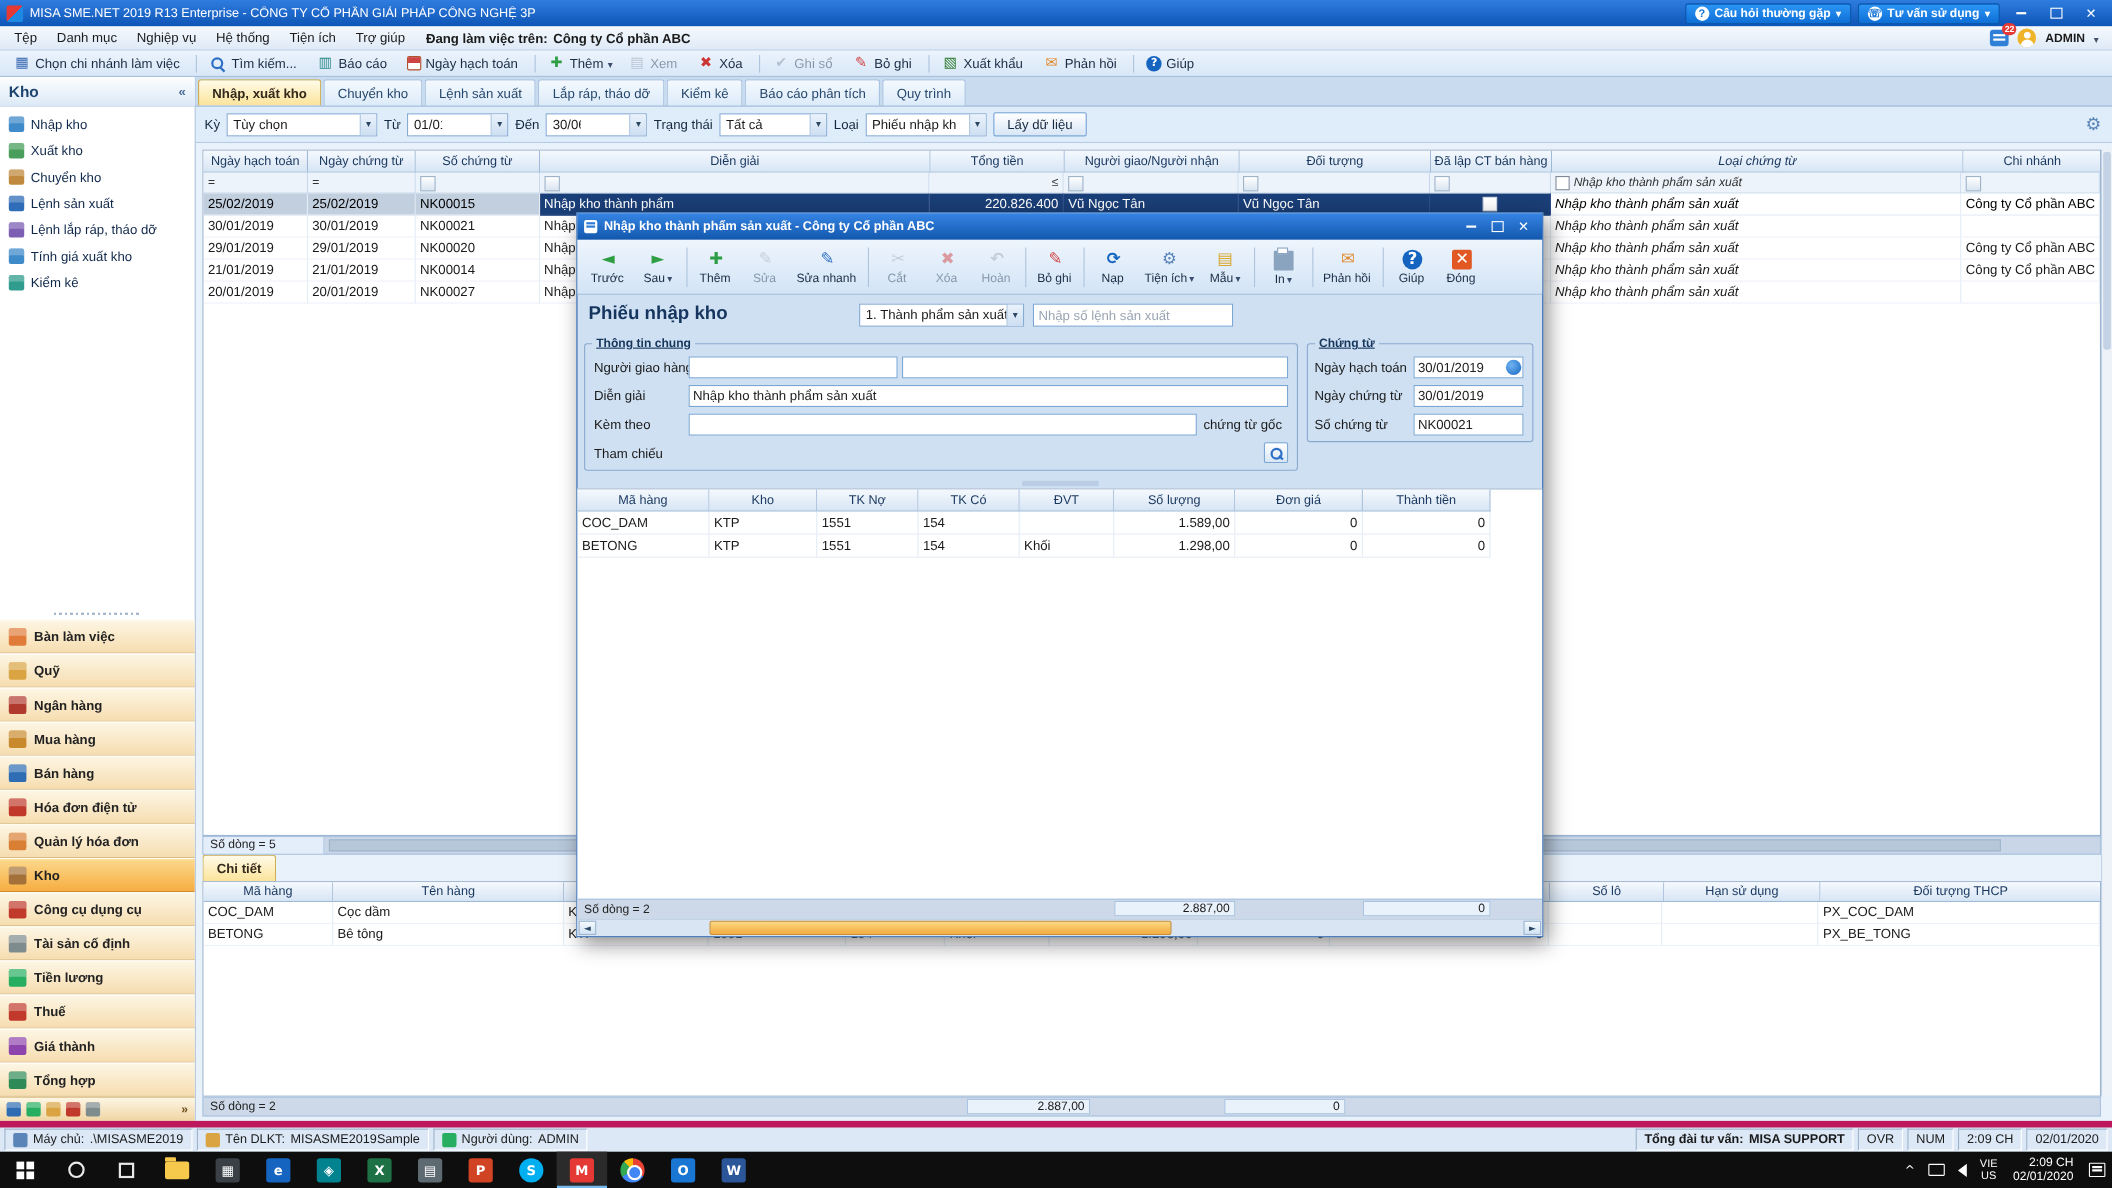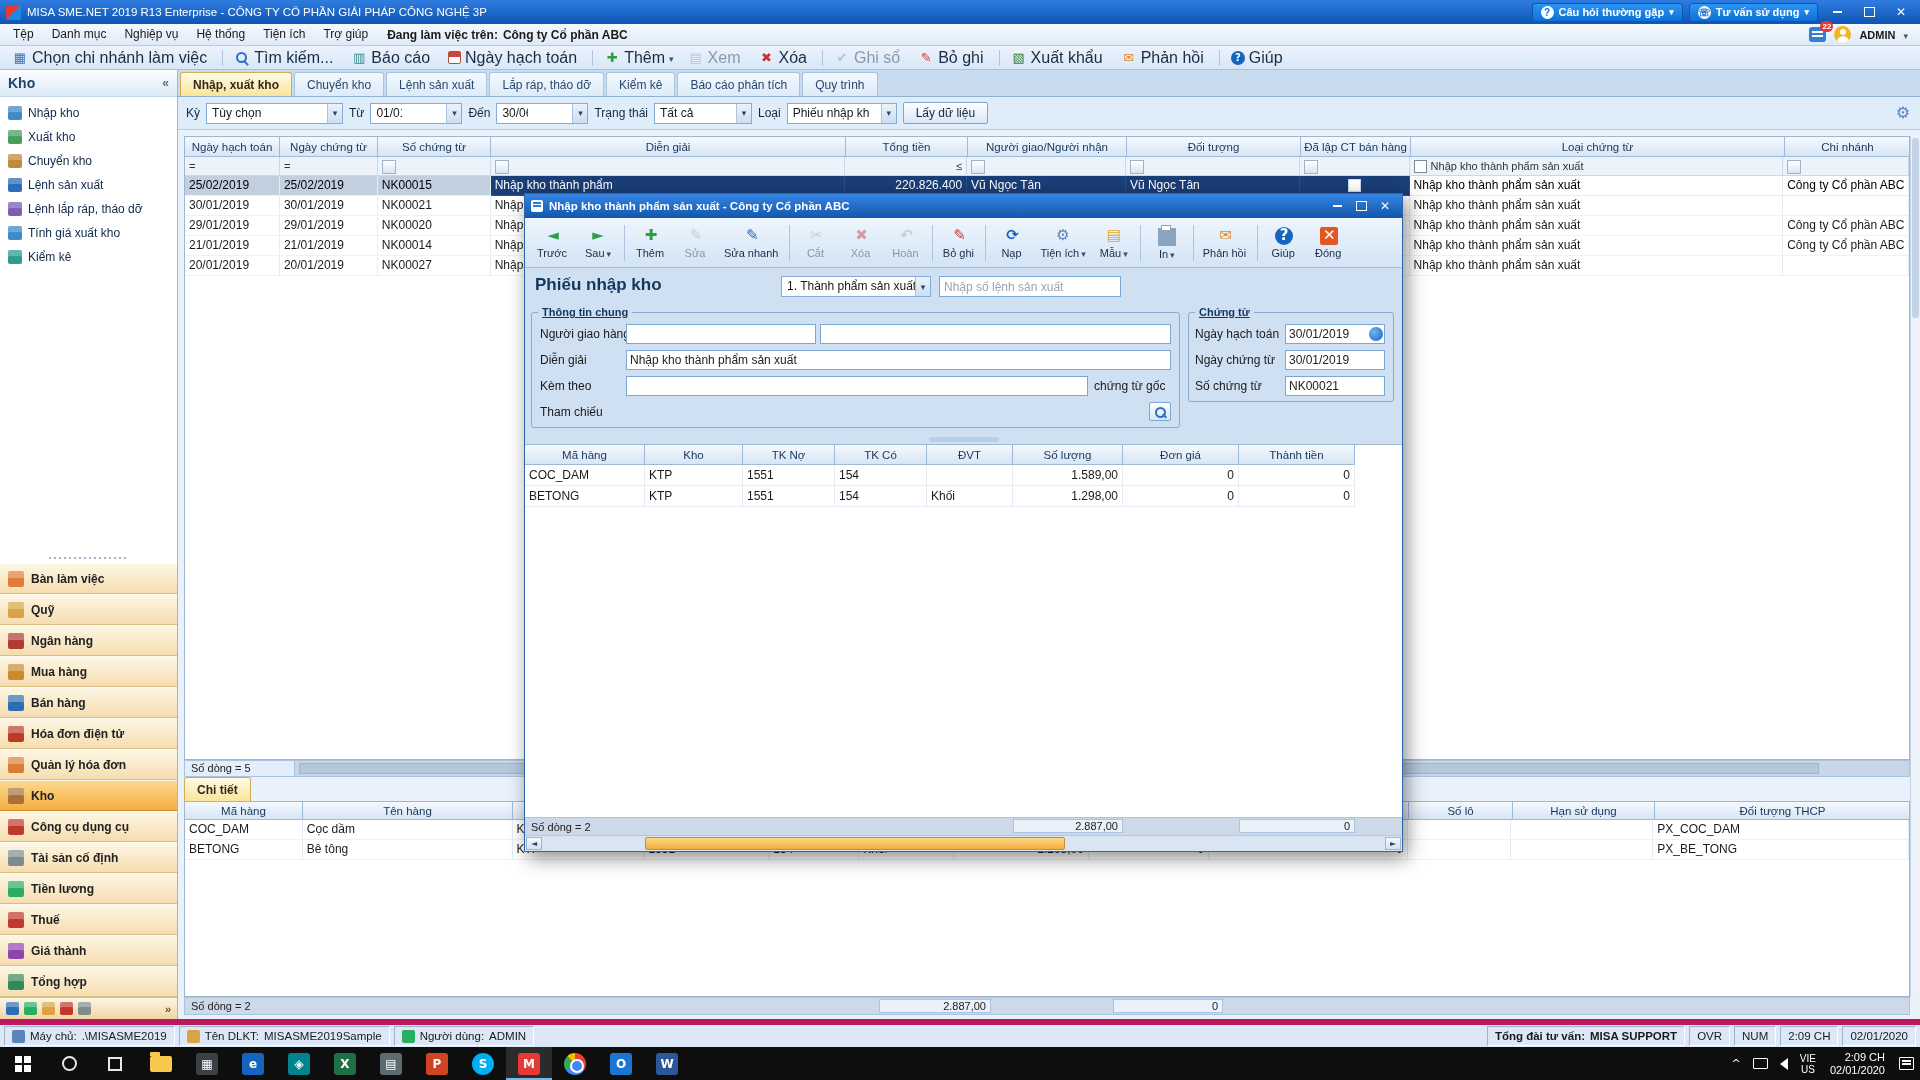--- a/index.html
+++ b/index.html
@@ -31,21 +31,21 @@
   .badge{position:absolute;right:-7px;top:-6px;min-width:13px;height:11px;background:#e53935;border-radius:6px;color:#fff;font-size:8px;font-weight:bold;display:flex;align-items:center;justify-content:center;padding:0 2px;}
   .avatar{width:17px;height:17px;border-radius:50%;background:#f0b429;position:relative;overflow:hidden;}
   .avatar::before{content:"";position:absolute;left:5.5px;top:3px;width:6px;height:6px;border-radius:50%;background:#fff;}
   .avatar::after{content:"";position:absolute;left:2.5px;top:10px;width:12px;height:8px;border-radius:6px 6px 0 0;background:#fff;}
   .admin-label{font-weight:bold;font-size:11px;}
   .caret-down::before{content:"\25BE";font-size:9px;color:#44536a;font-family:"DejaVu Sans",sans-serif;}
 
   
   .apptoolbar{position:absolute;left:0;top:46px;right:0;height:24px;background:linear-gradient(#ecf3fc,#d8e7f7);border-bottom:1px solid #a9c0dc;display:flex;align-items:center;padding:0 6px;gap:2px;}
   .tbtn{display:flex;align-items:center;gap:4px;height:20px;padding:0 6px;border-radius:2px;cursor:pointer;white-space:nowrap;}
-  .tbtn .tlabel{font-size:16px;color:#1a2c44;}
+  .tbtn .tlabel{font-size:12px;color:#1a2c44;}
   .tbtn.disabled{opacity:.45;}
   .vsep{width:1px;height:16px;background:#aec4dd;margin:0 3px;}
   .dd::after{content:"";} .dd.show::after{content:"\25BE";font-size:9px;color:#3a4f6d;font-family:"DejaVu Sans",sans-serif;}
 
   
   .ic{width:16px;height:16px;display:inline-flex;align-items:center;justify-content:center;font-family:"DejaVu Sans",sans-serif;font-size:13px;line-height:1;flex:0 0 auto;position:relative;}
   .ic[data-icon="branch"]::before{content:"\25A6";color:#3f6fb4;}
   .ic[data-icon="report"]::before{content:"\25A5";color:#2e8b8b;}
   .ic[data-icon="calendar"]{border:1px solid #b3502e;border-radius:2px;background:linear-gradient(#c44 0 5px,#fff 5px);width:13px;height:13px;}
   .ic[data-icon="add"]::before{content:"\271A";color:#2e9e44;font-weight:bold;}
@@ -116,21 +116,21 @@
 
   .viewport{position:absolute;left:6px;width:1726px;top:66px;height:624px;background:#fff;border:1px solid #9fb6d0;overflow:hidden;}
   .vp-ghead{height:20px;display:flex;}
   .vp-gfilter .trow{height:19px;}
   .vp-gfilter .tcell{background:#ecf3fb;border-right:1px solid #c9d9ec;border-bottom:1px solid #c9d9ec;line-height:18px;font-size:11px;color:#333;}
   .vp-gbody .trow{height:20px;cursor:pointer;}
   .vp-gbody .tcell{border-right:1px solid #e4ecf6;border-bottom:1px solid #edf2f9;line-height:19px;font-size:12px;}
   
   .mgc .c0{width:95px;} .mgc .c1{width:98px;} .mgc .c2{width:113px;} .mgc .c3{width:355px;}
   .mgc .c4{width:122px;text-align:right;} .mgc .c5{width:159px;} .mgc .c6{width:174px;}
-  .mgc .c7{width:110px;} .mgc .c8{width:374px;} .mgc .c9{width:126px;}
+  .mgc .c7{width:110px;} .mgc .c8{width:374px;font-style:italic;} .mgc .c9{width:126px;}
   .vp-gbody .trow .c7{display:flex;align-items:center;justify-content:center;}
   .vp-gbody .trow .c7::before{content:"";width:11px;height:11px;background:#fff;border:1px solid #7f8a99;}
   .vp-gfilter .c2::before,.vp-gfilter .c3::before,.vp-gfilter .c5::before,.vp-gfilter .c6::before,.vp-gfilter .c7::before,.vp-gfilter .c9::before{content:"";display:inline-block;width:12px;height:12px;margin:3px 0 0 0;background:linear-gradient(#fff,#d9e4f0);border:1px solid #9fb3c9;}
   .vp-gfilter .c8{display:flex;align-items:center;gap:4px;}
   .vp-gfilter .c8::before{content:"";width:11px;height:11px;background:#fff;border:1px solid #7f8a99;flex:0 0 auto;}
   
   .vp-gbody .r0 .tcell{background:#c2cfdf;color:#000;}
   .vp-gbody .r0 .tcell:nth-child(n+4){background:#1a3e77;color:#fff;border-color:#2c4f8a;}
   .vp-gbody .r0 .tcell:nth-child(n+9){background:#fff;color:#000;border-color:#e4ecf6;}
   .vp-gbody .r0 .c7::before{border-color:#cfd8e4;}

